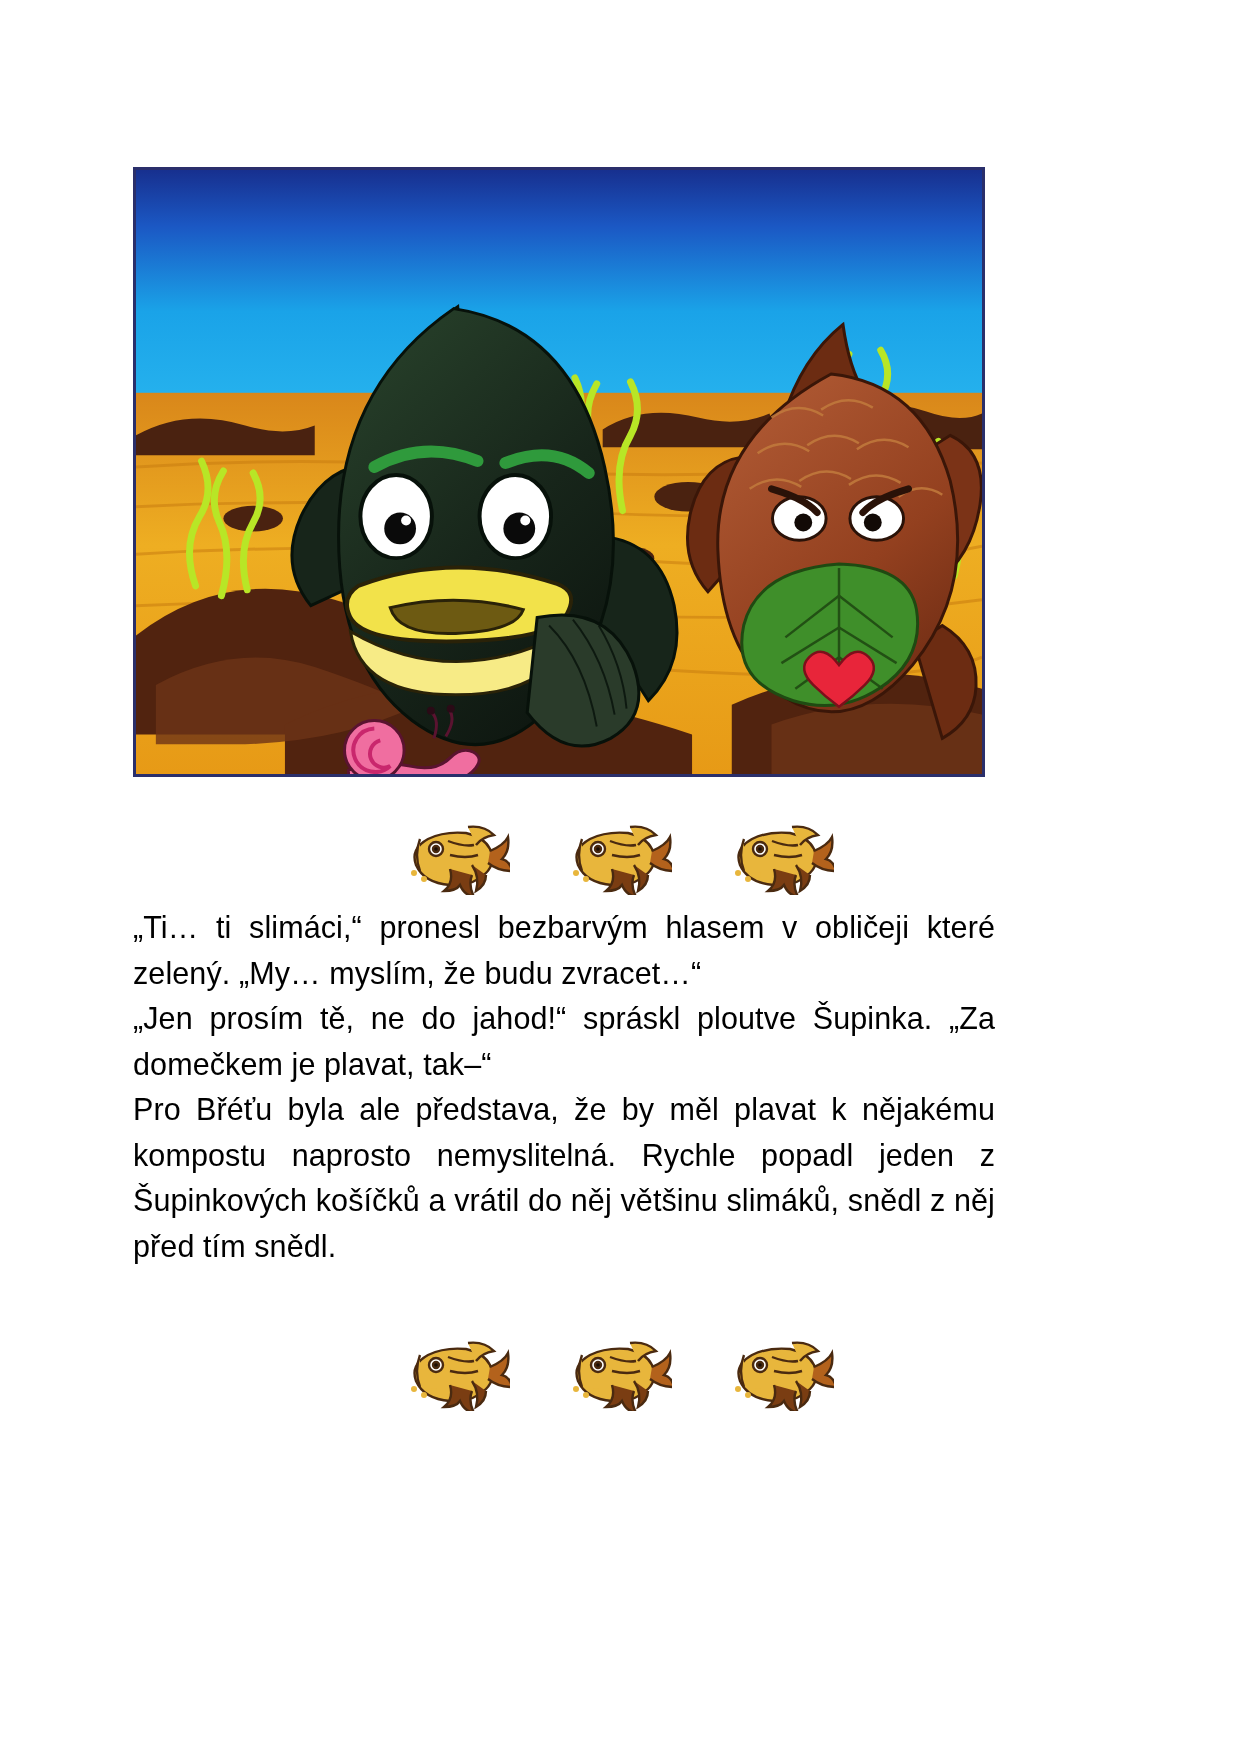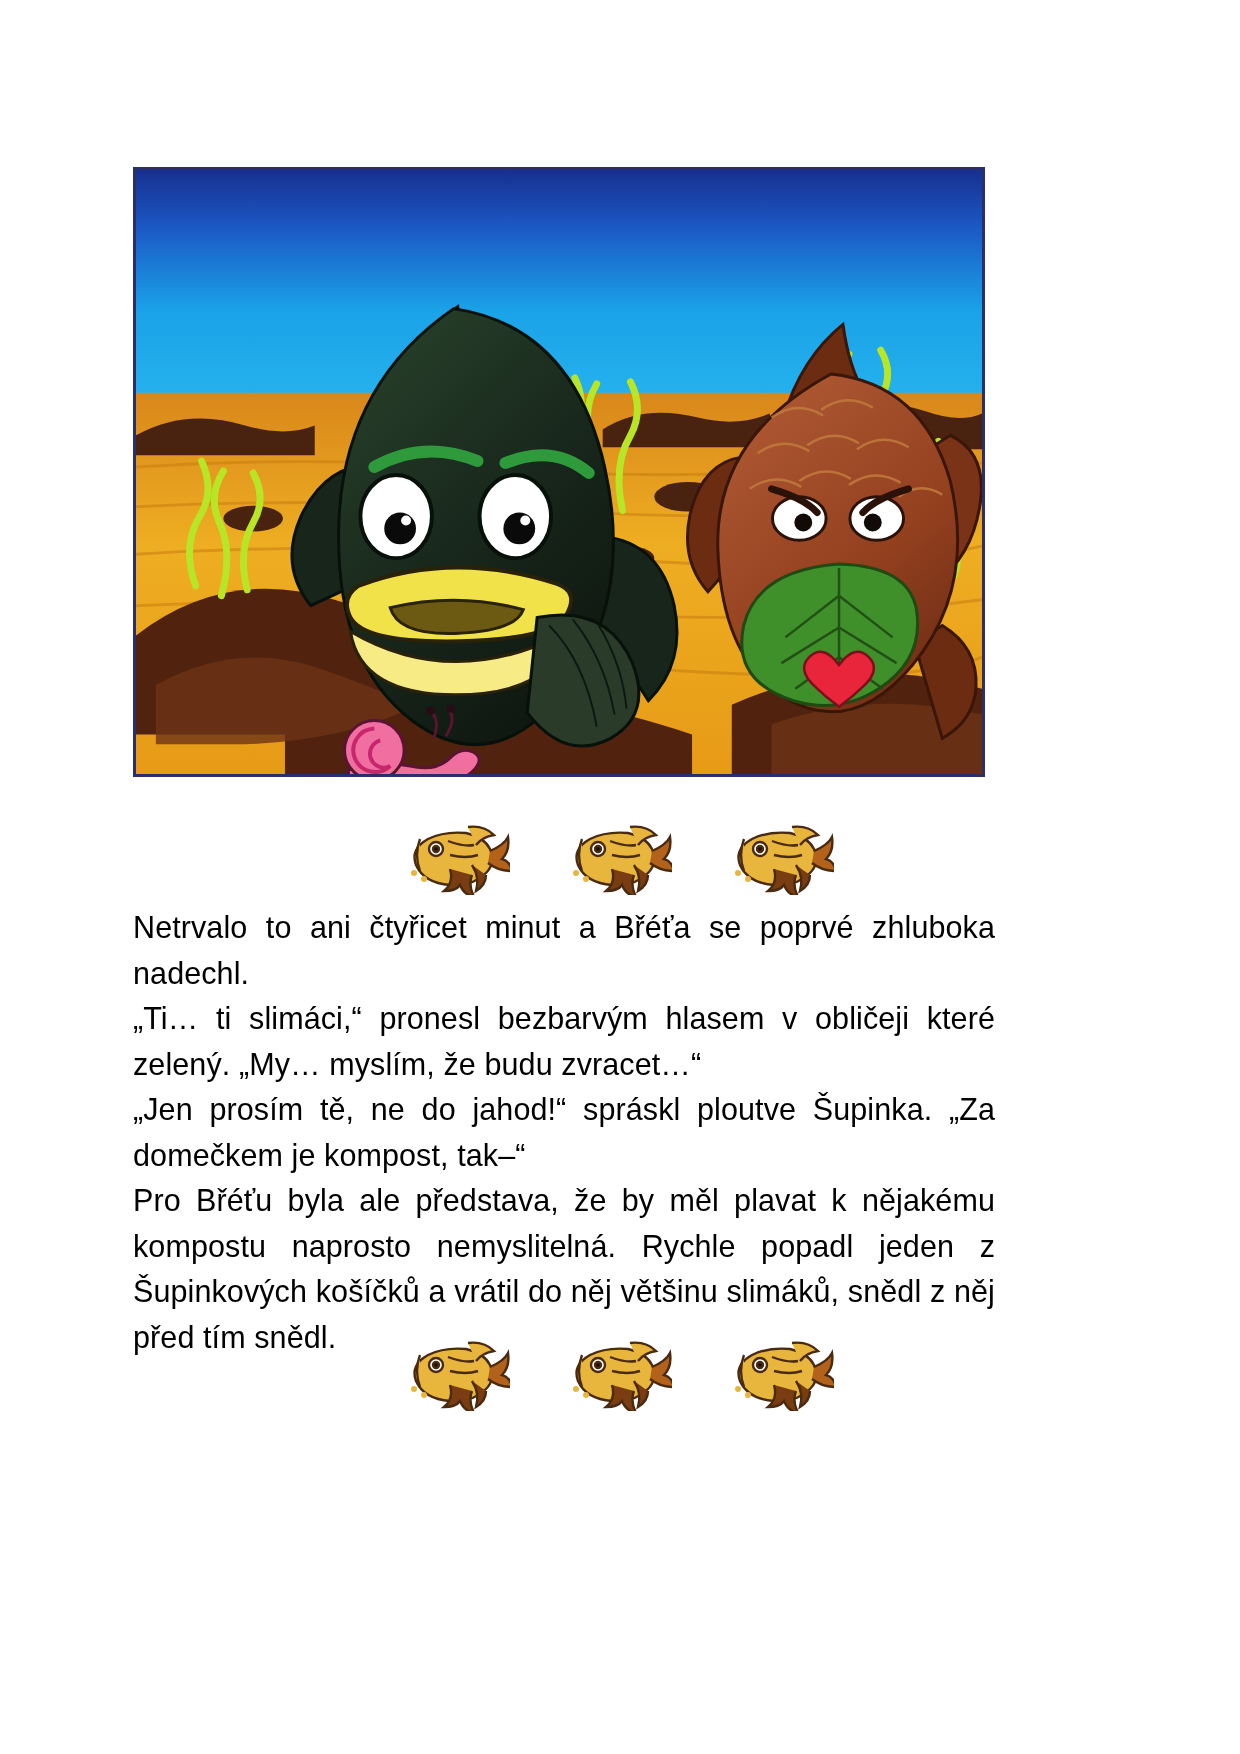--- a/index.html
+++ b/index.html
@@ -287,23 +287,22 @@
       </g>
       <g fill="#e8b63c">
         <circle cx="8" cy="56" r="3"></circle>
           <circle cx="18" cy="62" r="3"></circle>
           <circle cx="28" cy="58" r="3"></circle>
       </g>
     </svg>
   </div>
 
   <div class="textblock">
-    <p class="para">Netrvalo to ani čtyřicet minut a Břéťa se poprvé zhluboka nadechl.</p>
     <p class="para">„Ti… ti slimáci,“ pronesl bezbarvým hlasem v obličeji které zelený. „My… myslím, že budu zvracet…“</p>
-    <p class="para">„Jen prosím tě, ne do jahod!“ spráskl ploutve Šupinka. „Za domečkem je kompost, tak–“</p>
+    <p class="para">„Jen prosím tě, ne do jahod!“ spráskl ploutve Šupinka. „Za domečkem je plavat, tak–“</p>
     <p class="para">Pro Břéťu byla ale představa, že by měl plavat k nějakému kompostu naprosto nemyslitelná. Rychle popadl jeden z Šupinkových košíčků a vrátil do něj většinu slimáků, snědl z něj před tím snědl.</p>
   </div>
 
   <div class="divider divider-bottom">
     <svg class="fish-icon" viewBox="0 0 104 78">
       <g stroke="#4a2a10" stroke-width="2.4" fill="none">
         <path d="M60 16 q 18 4 24 16 q 6 14 -4 24 q -14 14 -36 12 q -26 -2 -34 -20 q -6 -16 12 -26 q 16 -8 38 -6 z" fill="#e8b63c"></path>
         <path d="M14 22 q -6 16 0 32" fill="#e8b63c"></path>
         <path d="M62 10 q 16 -2 26 8 q -12 2 -18 10" fill="#e8b63c"></path>
         <path d="M84 34 q 14 -6 18 -14 q 2 14 -6 22 q 8 2 10 12 q -14 0 -24 -8" fill="#b3621c"></path>

